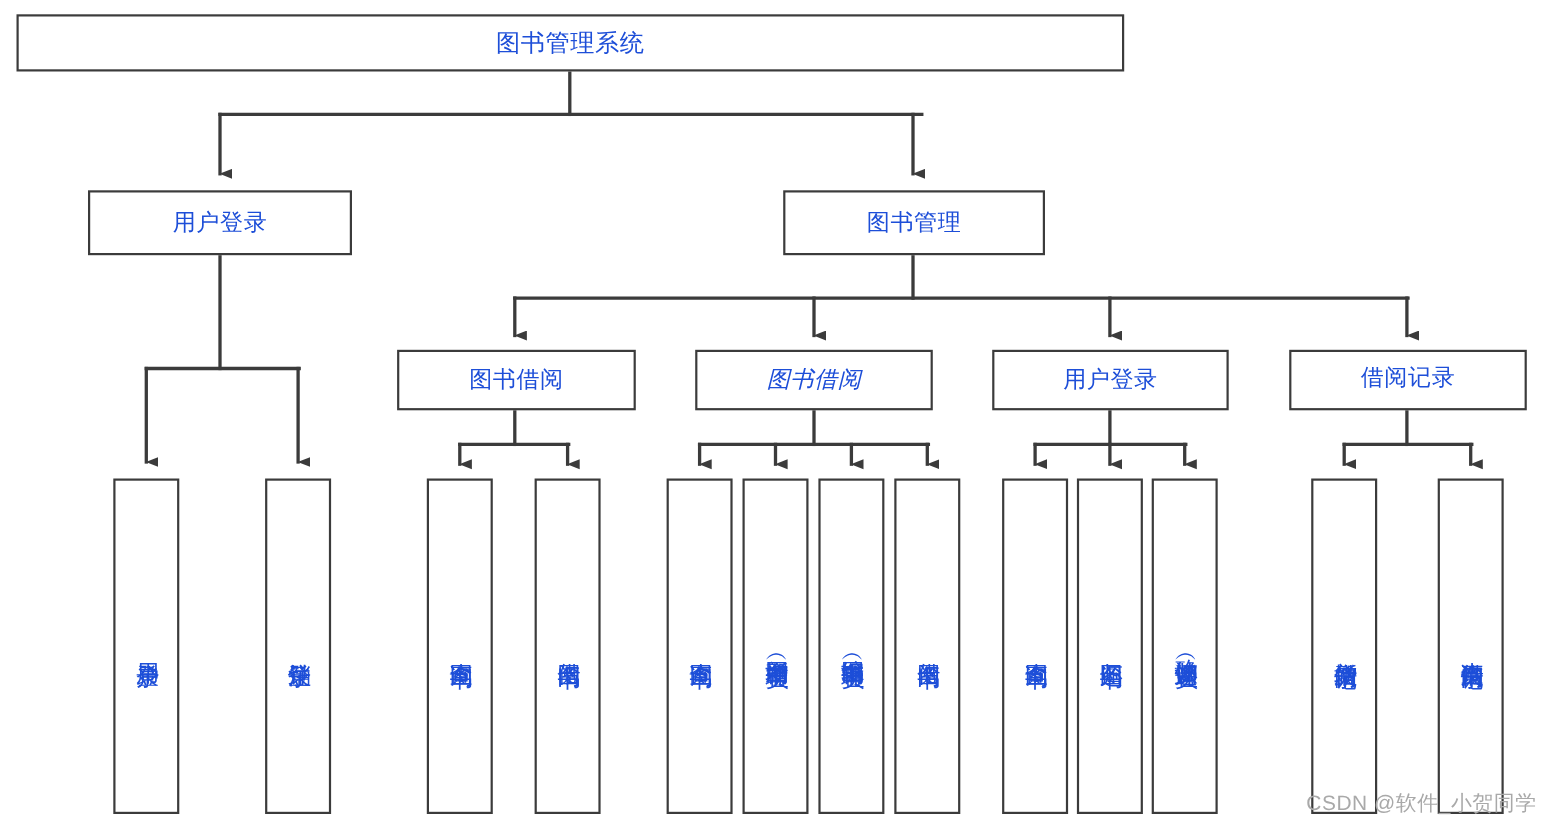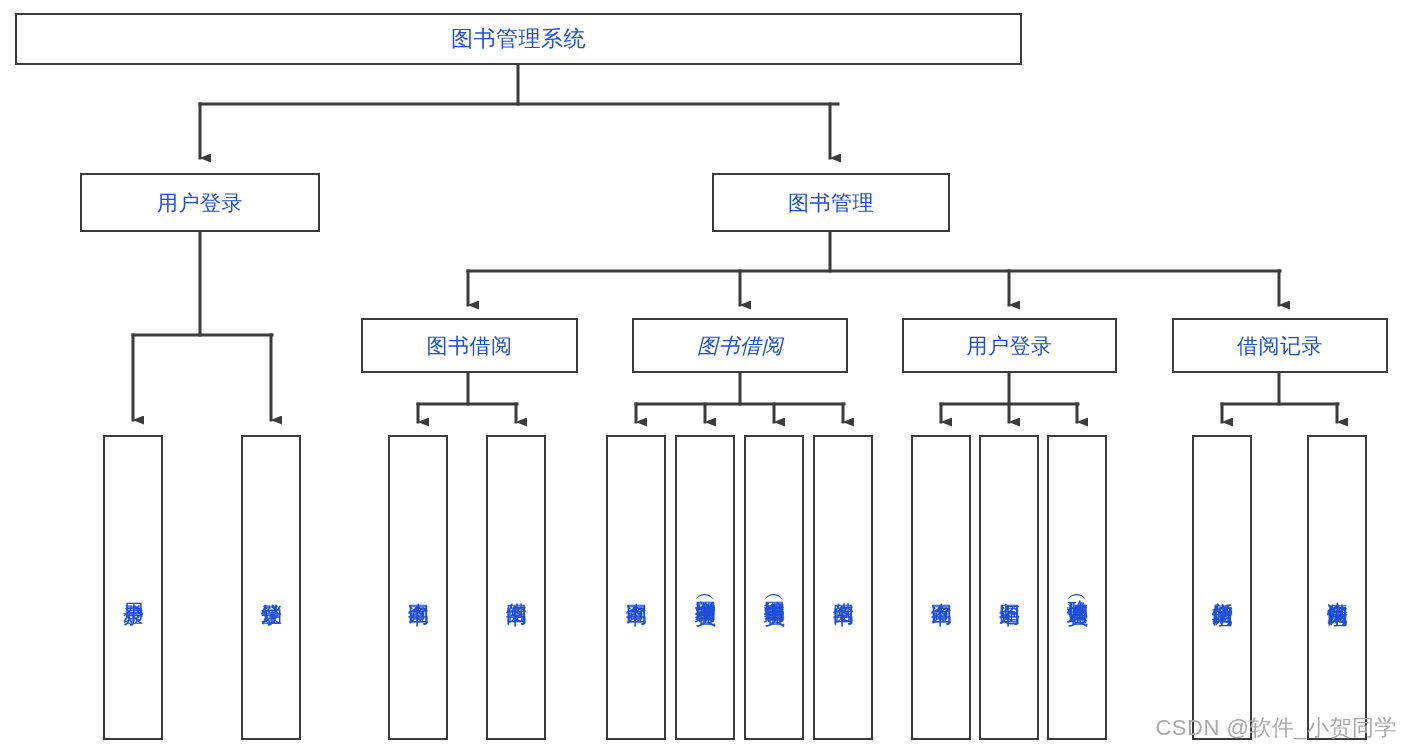--- a/index.html
+++ b/index.html
@@ -49,21 +49,21 @@
     white-space: nowrap;
     text-align: center;
   }
   .title-label {
     font-size: 22px;
   }
   #watermark {
     position: absolute;
     right: 8px;
     bottom: 4px;
-    font-size: 22px;
+    font-size: 19px;
     color: #a9a9a9;
     white-space: nowrap;
     letter-spacing: 0.5px;
     margin-left: 40px;
   }
 </style>
 </head>
 <body>
 
 <div id="canvas">
@@ -135,21 +135,21 @@
   </div>
 
   <div class="node-box" style="left:632px; top:318px; width:216px; height:55px;font-style:italic;">
     <span class="node-label-h">图书借阅</span>
   </div>
 
   <div class="node-box" style="left:902px; top:318px; width:215px; height:55px;">
     <span class="node-label-h">用户登录</span>
   </div>
 
-  <div class="node-box" style="left:1172px; top:318px; width:216px; height:55px;">
+  <div class="node-box" style="left:1172px; top:318px; width:216px; height:55px;font-family:Liberation Mono, monospace;">
     <span class="node-label-h">借阅记录</span>
   </div>
 
   <div class="node-box" style="left:103px; top:435px; width:60px; height:305px;">
     <span class="node-label-v">用户登录</span>
   </div>
 
   <div class="node-box" style="left:241px; top:435px; width:60px; height:305px;">
     <span class="node-label-v">注销登录</span>
   </div>

